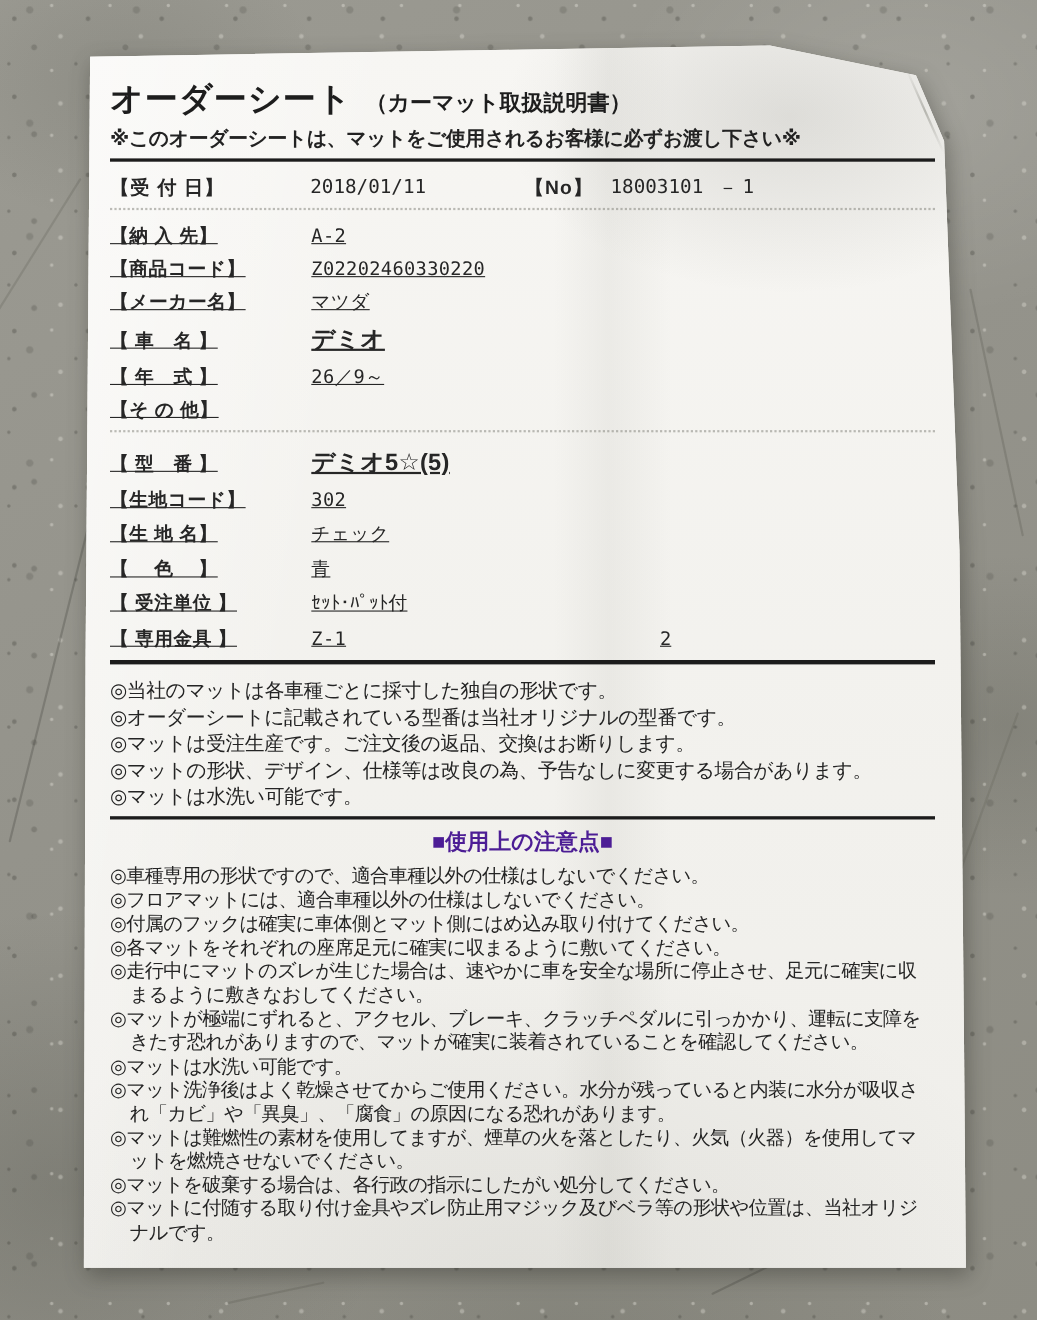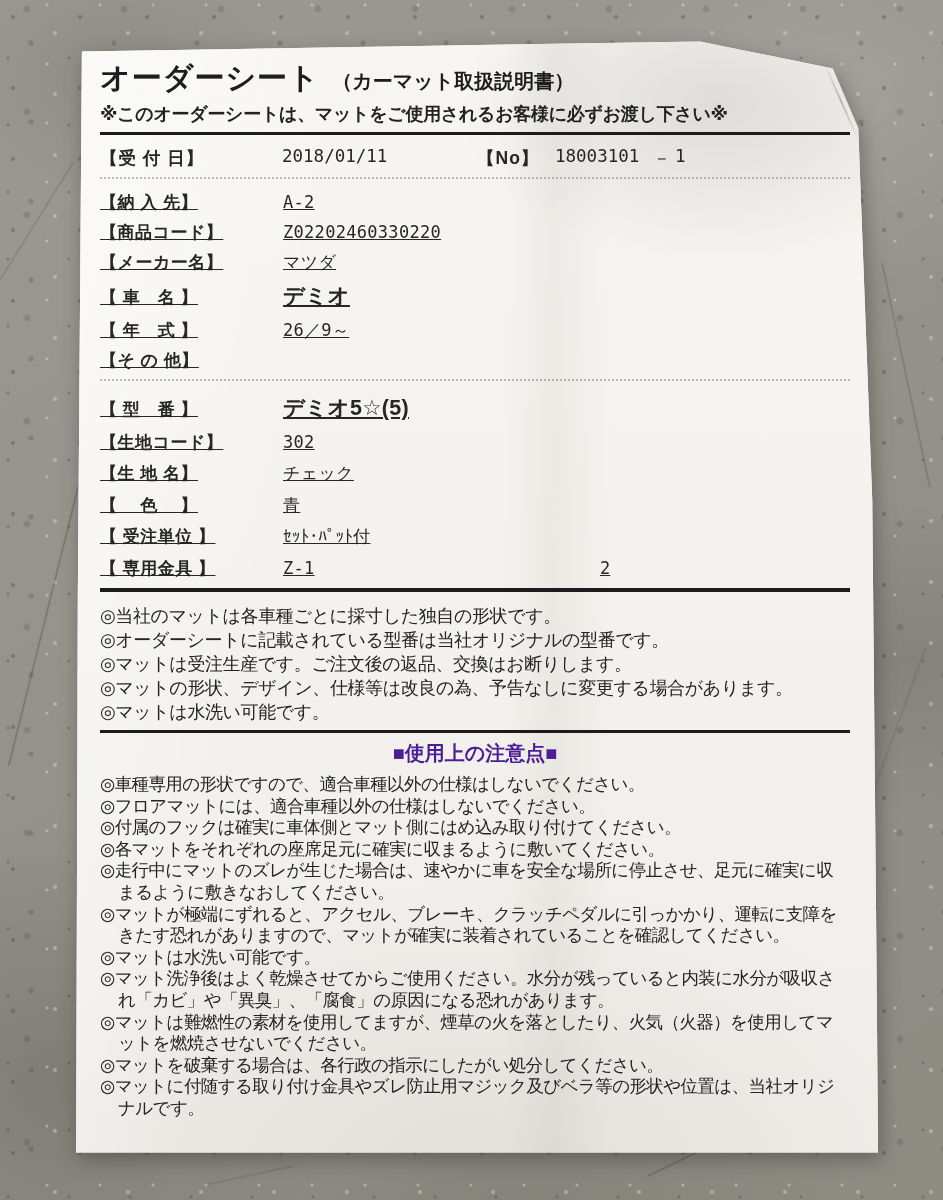--- a/index.html
+++ b/index.html
@@ -58,32 +58,32 @@
     clip-path:polygon(2.9% 1.2%, 77.8% 0.3%, 93.9% 2.7%, 97% 8%, 98.7% 41%, 99.2% 80.9%, 99.4% 98.8%, 2.2% 98.8%, 2.4% 49.8%);
   }
   .fold-crease{
     position:absolute;left:782px;top:22px;width:2px;height:82px;
     background:linear-gradient(180deg,rgba(140,140,132,0),rgba(140,140,132,0.55),rgba(140,140,132,0));
     transform:rotate(-24deg);
   }
 
   
   .content{
-    position:absolute;left:42px;top:20px;width:750px;
+    position:absolute;left:42px;top:32px;width:750px;
     color:#262626;
   }
   .title-line{white-space:nowrap;}
   .doc-title{display:inline;font-size:30px;font-weight:800;letter-spacing:1px;color:#1d1d1d;}
   .doc-title-note{display:inline;font-size:20px;font-weight:800;margin-left:8px;color:#1d1d1d;}
   .doc-notice{font-size:18px;font-weight:700;margin-top:3px;letter-spacing:-0.3px;color:#222;}
   .rule-solid{height:3px;background:#1c1c1c;margin-top:6px;}
   .rule-solid.thick{height:3.5px;}
   .rule-dotted{border:none;border-top:2px dotted rgba(125,125,118,0.5);margin:7px 0 0 0;}
 
-  .recep{display:flex;align-items:flex-start;margin-top:11px;font-size:17.5px;font-weight:600;}
+  .recep{display:flex;align-items:center;margin-top:11px;font-size:17.5px;font-weight:600;}
   .recep .lbl{width:182px;letter-spacing:1px;}
   .recep .val{width:195px;font-family:"DejaVu Sans Mono",monospace;font-weight:500;}
   .recep .no-lbl{width:78px;letter-spacing:1px;}
   .recep .no-val{width:98px;font-family:"DejaVu Sans Mono",monospace;font-weight:500;}
   .recep .no-sep{width:22px;font-family:"DejaVu Sans Mono",monospace;font-weight:500;}
   .recep .no-branch{font-family:"DejaVu Sans Mono",monospace;font-weight:500;}
 
   .fields{margin-top:12px;text-decoration:underline;}
   .frow{display:flex;align-items:baseline;margin-bottom:7px;min-height:19px;}
   .frow .lbl{width:183px;font-size:17px;font-weight:600;letter-spacing:0.5px;flex:none;}

